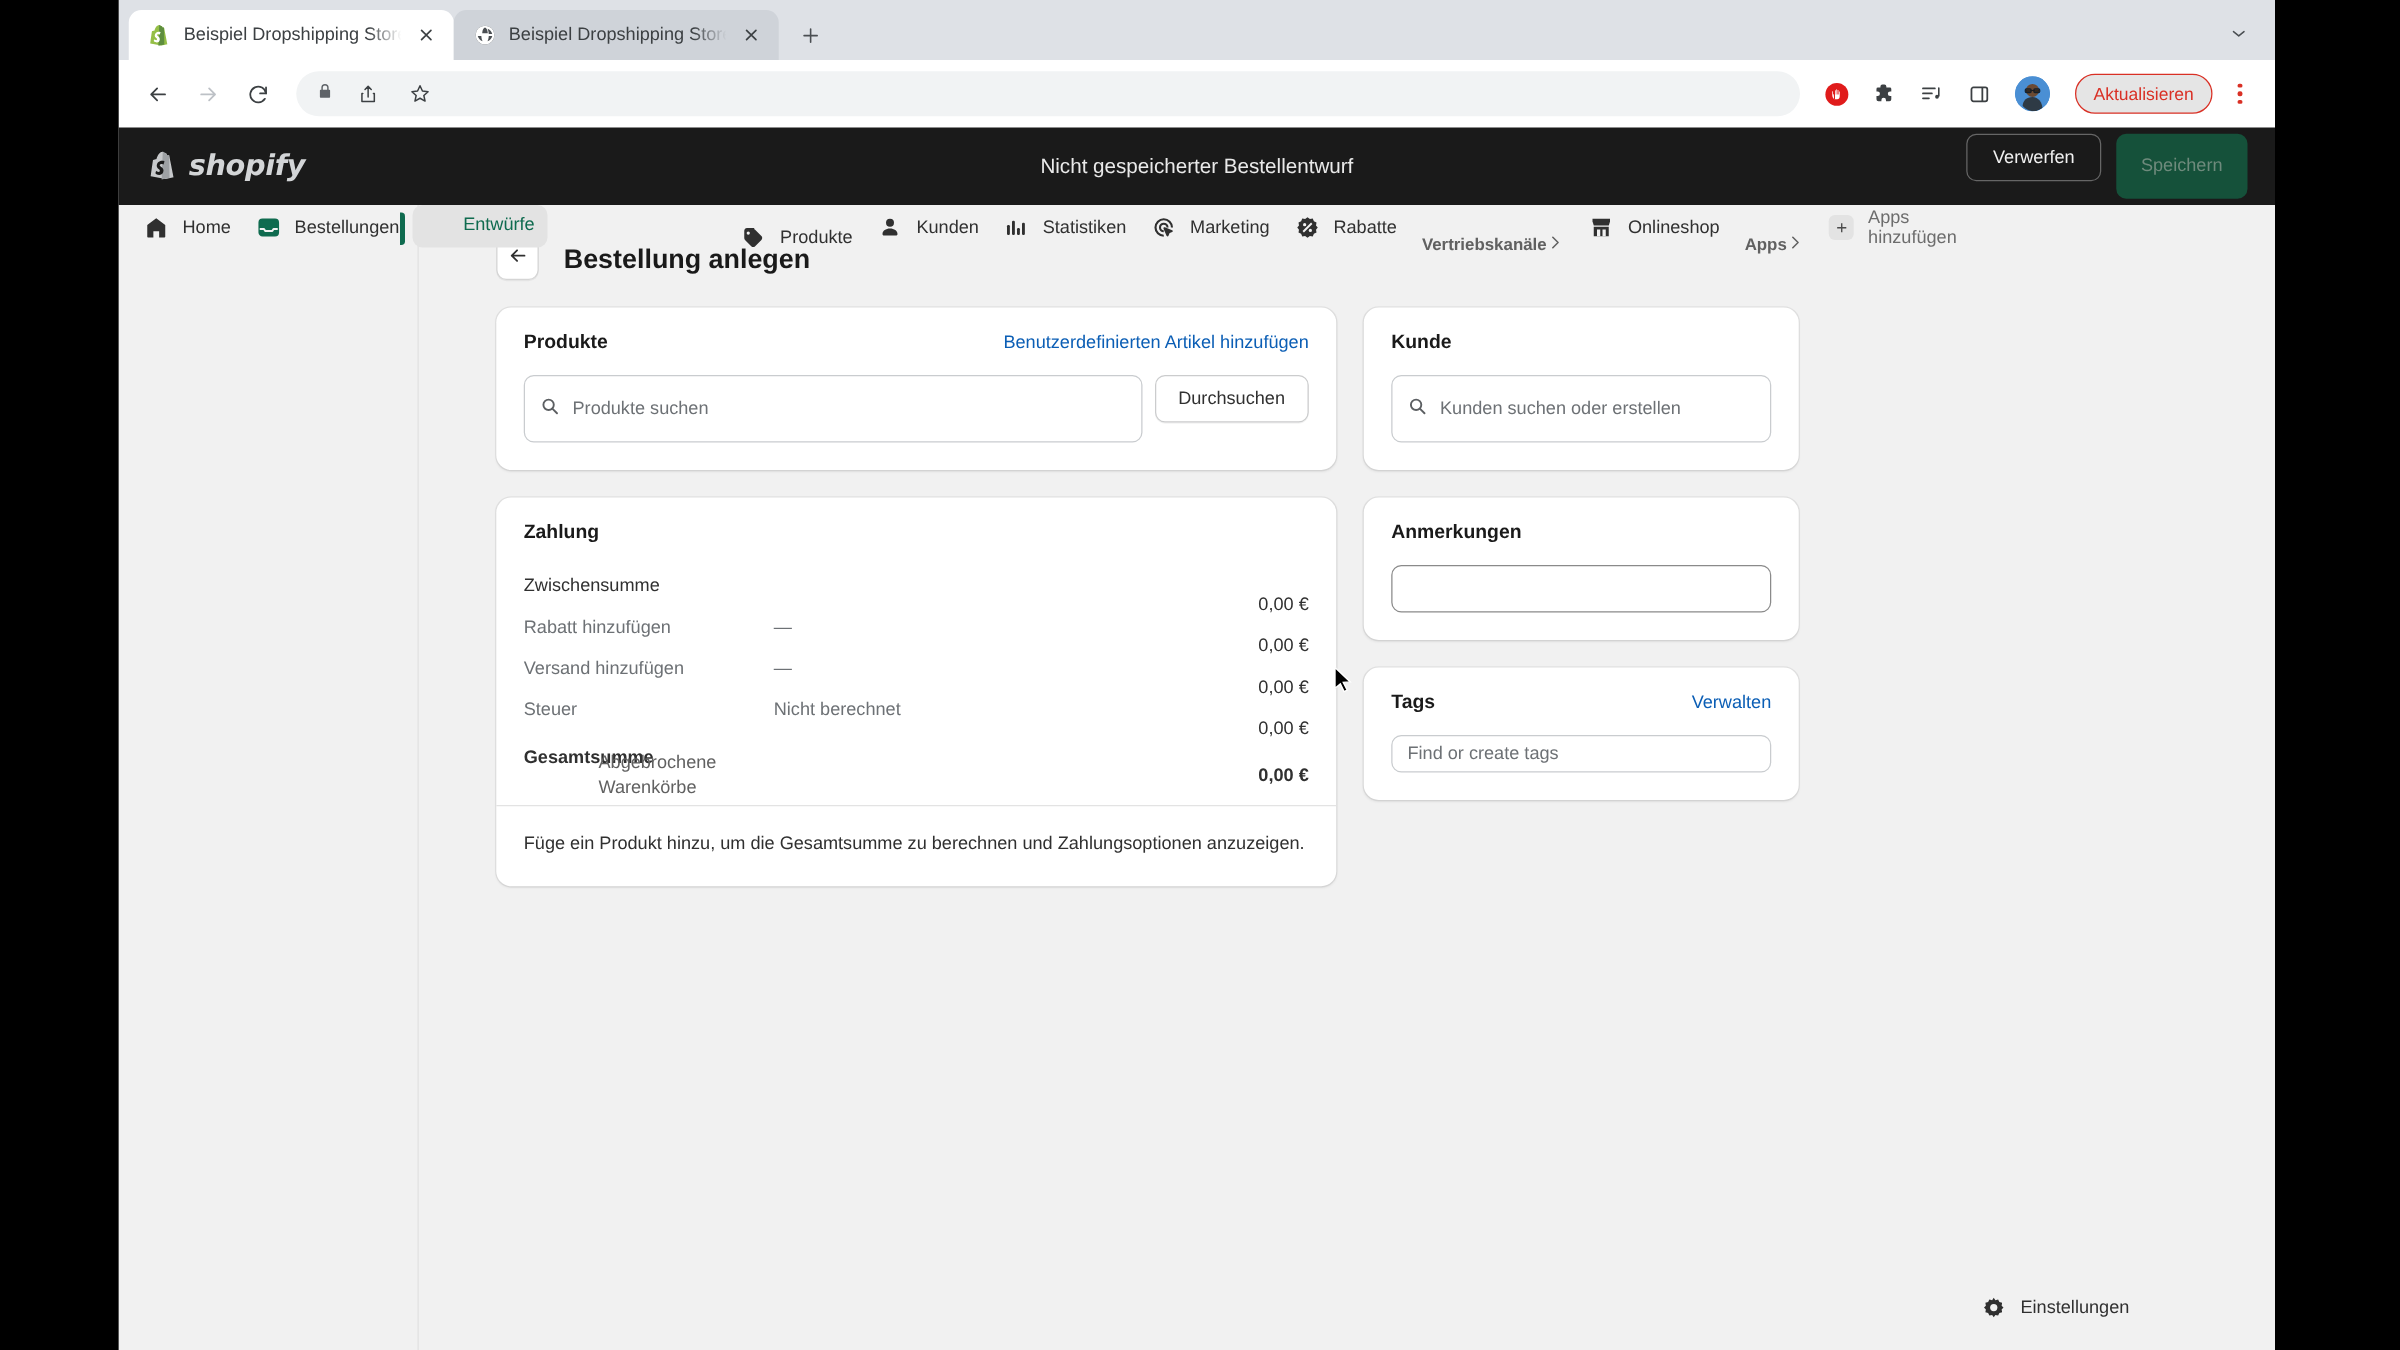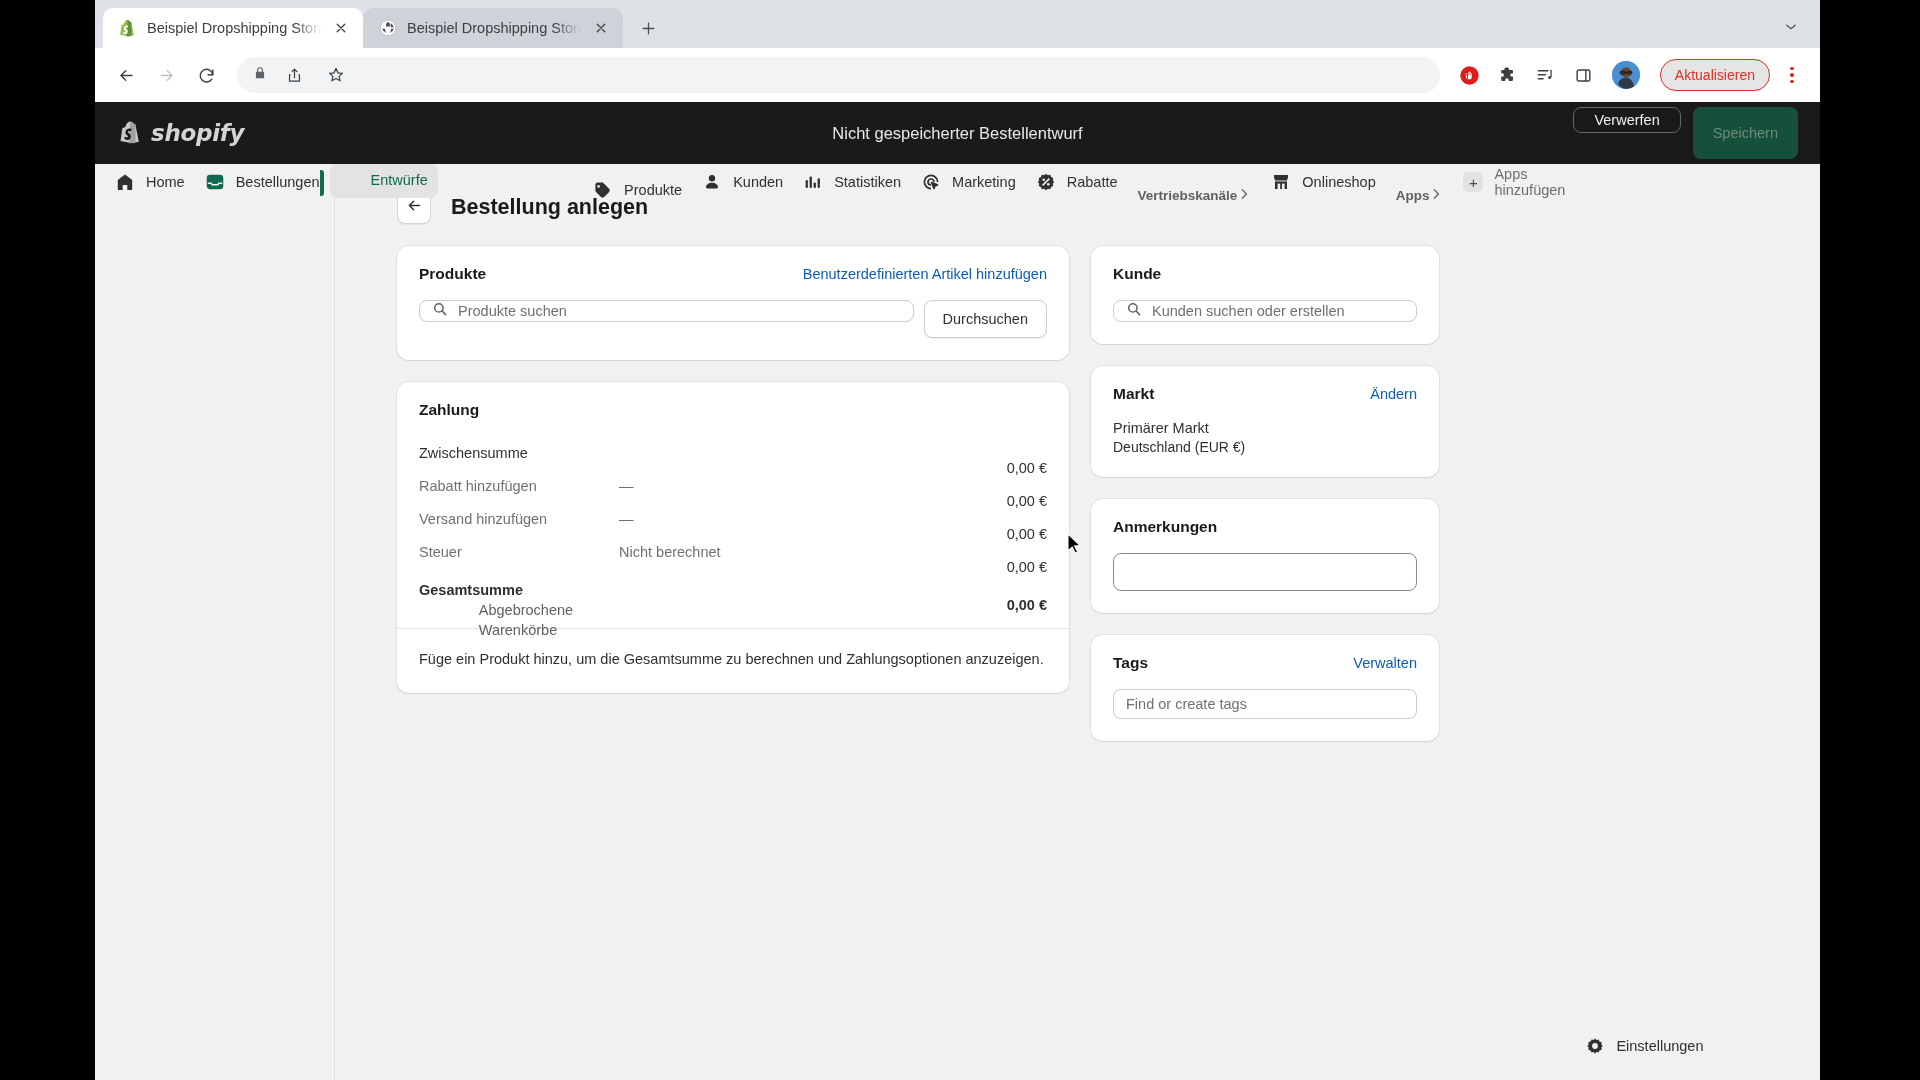--- a/index.html
+++ b/index.html
@@ -116,21 +116,21 @@
     font-family: "DejaVu Sans", sans-serif;
     font-size: 23px; font-style: italic; font-weight: 700;
     color: #d3d5d7; letter-spacing: -0.3px;
   }
   .draft-title {
     position: absolute; left: 0; right: 0; text-align: center;
     font-size: 16.5px; color: #e9e9e9; pointer-events: none;
   }
   .topbar-actions { margin-left: auto; display: flex; gap: 12px; z-index: 2; }
   .btn-discard {
-    height: 26px; padding: 0 20px; border-radius: 8px;
+    height: 38px; padding: 0 20px; border-radius: 8px;
     border: 1px solid #666; background: #1a1a1a; color: #f1f1f1;
     font-size: 14.5px; display: flex; align-items: center;
   }
   .btn-save {
     height: 52px; padding: 0 20px; border-radius: 8px;
     background: #15513a; color: #6e8a7c; font-size: 14.5px;
     display: flex; align-items: center; border: none;
   }
 
   
@@ -200,21 +200,21 @@
   .card-pad { padding: 19px 22px 22px 22px; }
   .card-head {
     display: flex; align-items: center; justify-content: space-between;
     margin-bottom: 17px;
   }
   .card-title { font-size: 15.5px; font-weight: 600; color: #1a1a1a; }
   .link { font-size: 14.5px; color: #0b5eb5; }
 
   .search-row { display: flex; gap: 10px; }
   .field {
-    flex: 1; height: 22px; border: 1px solid #c9cccf; border-radius: 8px;
+    flex: 1; height: 54px; border: 1px solid #c9cccf; border-radius: 8px;
     background: #fff; display: flex; align-items: center; gap: 10px;
     padding: 0 12px; min-width: 0;
   }
   .field .sicon { flex: 0 0 16px; display: block; color: #5c5f62; }
   .field .ph { font-size: 14.5px; color: #6d7175; white-space: nowrap; }
   .btn-browse {
     height: 38px; padding: 0 18px; border-radius: 8px;
     background: #fff; border: 1px solid #cbcccd; color: #303030;
     font-size: 14.5px; display: flex; align-items: center;
     box-shadow: 0 1px 0 rgba(0,0,0,.05);
@@ -629,30 +629,20 @@
                   <svg viewBox="0 0 20 20" width="16" height="16" fill="none" stroke="#5c5f62" stroke-width="1.9" stroke-linecap="round">
                     <circle cx="8.6" cy="8.6" r="5.2"></circle>
                       <path d="M12.6 12.6L17 17"></path>
                   </svg>
                 </span>
                 <span class="ph">Kunden suchen oder erstellen</span>
               </div>
             </div>
           </div>
 
-          <div class="card">
-            <div class="card-pad">
-              <div class="card-head">
-                <span class="card-title">Markt</span>
-                <a class="link">Ändern</a>
-              </div>
-              <div class="market-primary">Primärer Markt</div>
-              <div class="market-sub">Deutschland (EUR €)</div>
-            </div>
-          </div>
 
           <div class="card">
             <div class="card-pad">
               <div class="card-head">
                 <span class="card-title">Anmerkungen</span>
               </div>
               <div class="note-input"></div>
             </div>
           </div>
 

